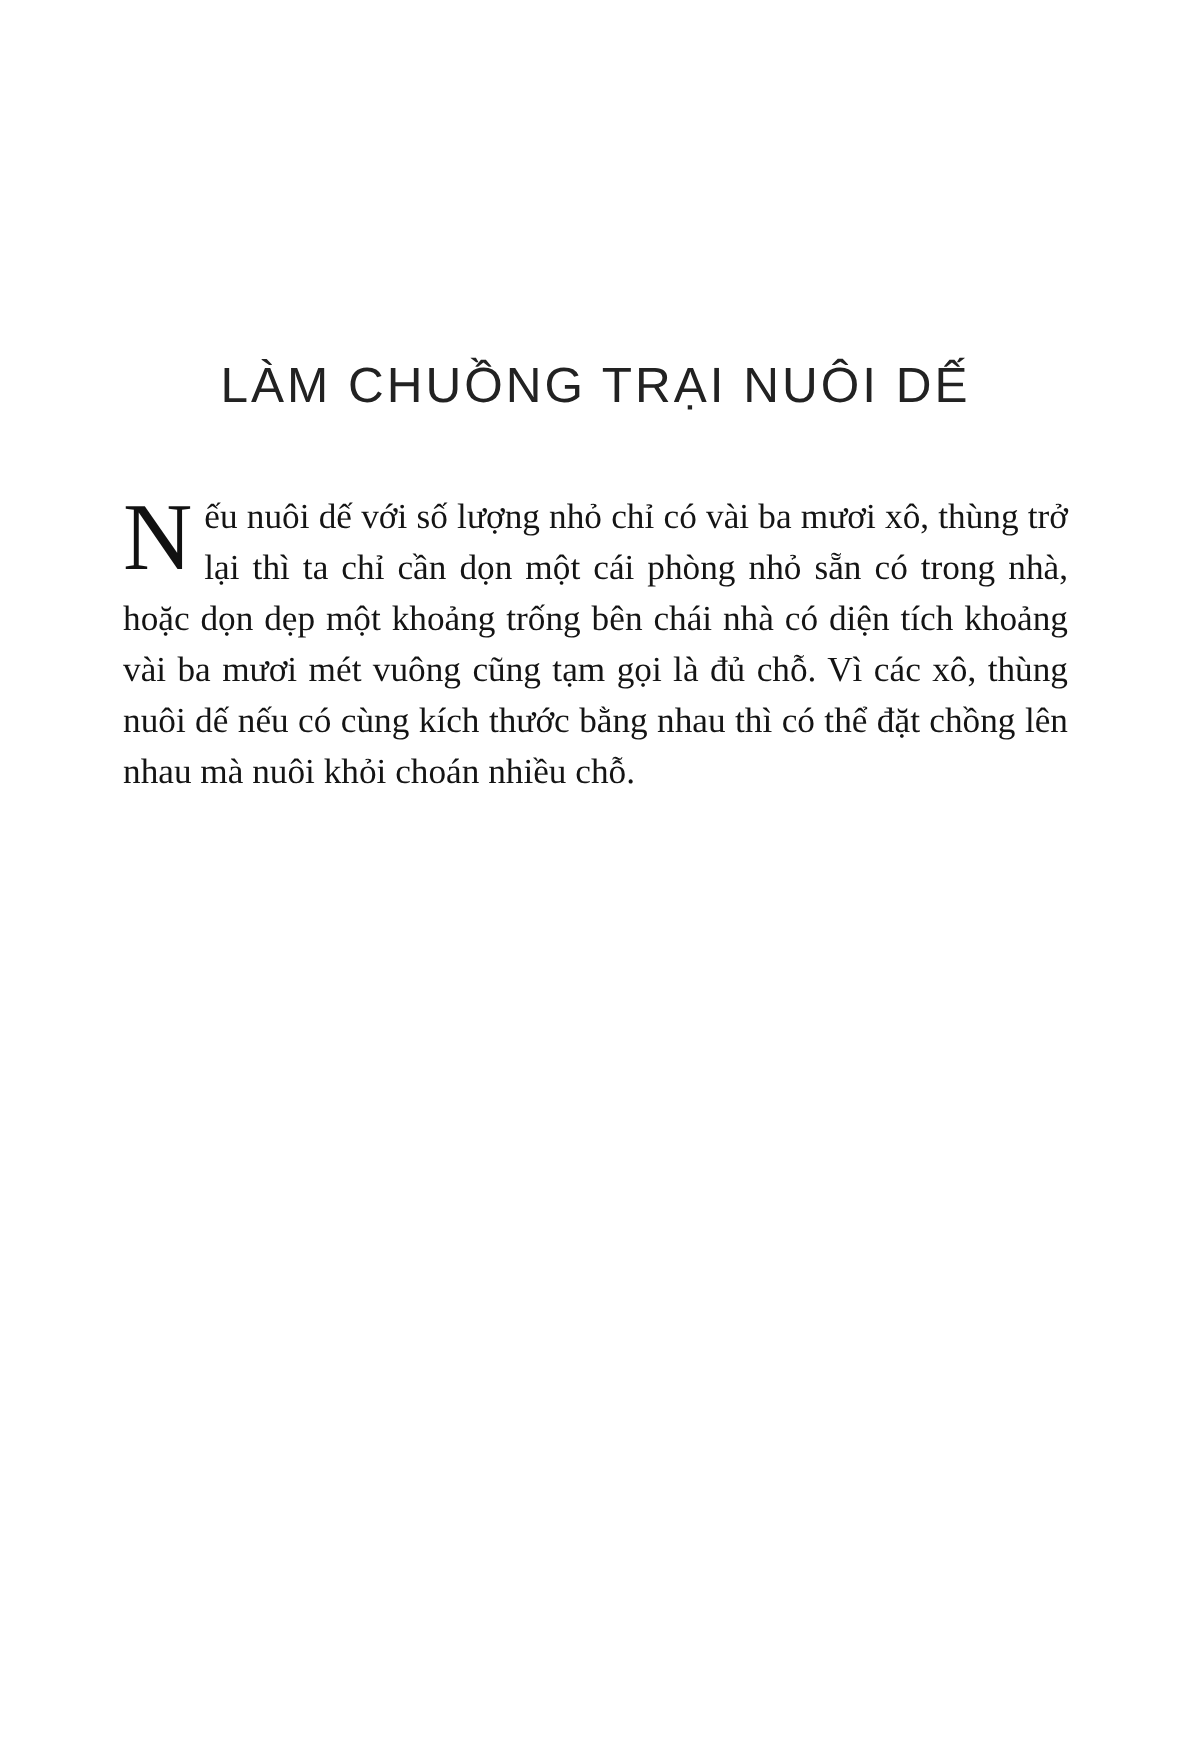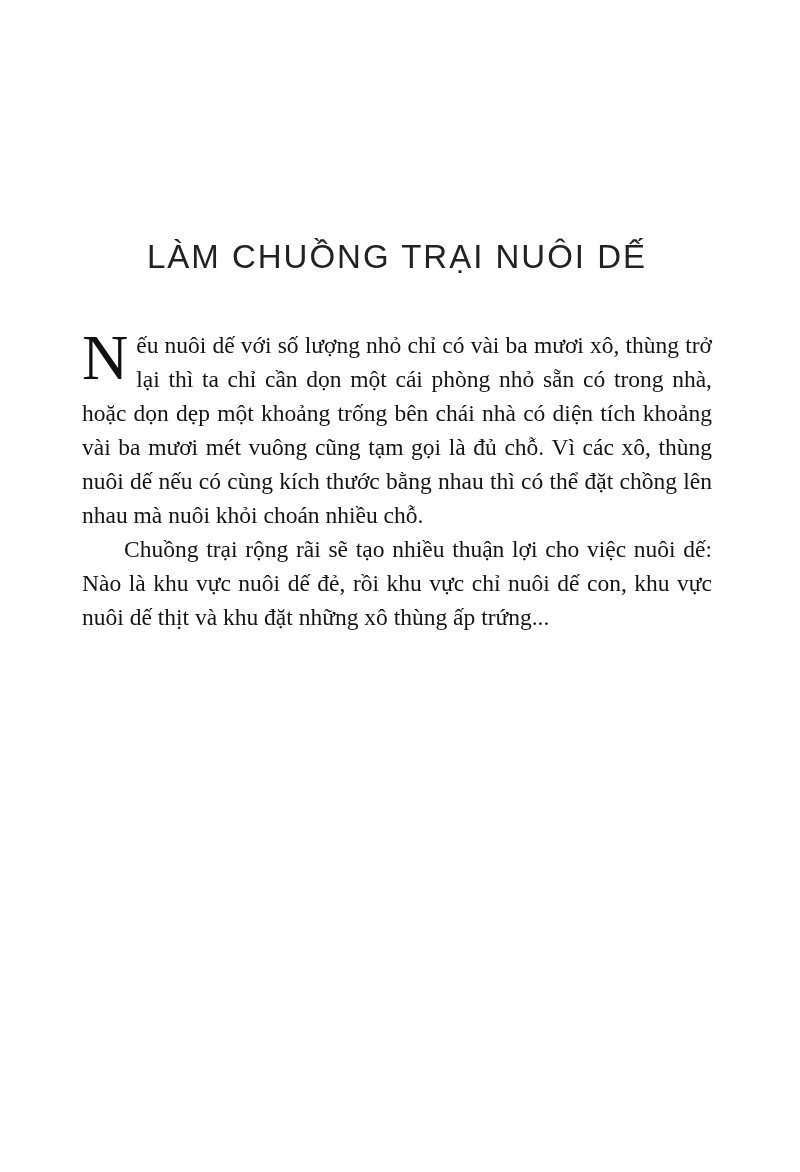--- a/index.html
+++ b/index.html
@@ -84,21 +84,20 @@
 
 <div class="page">
   <div class="content">
 
     <div class="chapter-title">LÀM CHUỒNG TRẠI NUÔI DẾ</div>
 
     <div class="body-text">
       <p>
         <span class="dropcap">N</span><span>ếu nuôi dế với số lượng nhỏ chỉ có vài ba mươi xô, thùng trở lại thì ta chỉ cần dọn một cái phòng nhỏ sẵn có trong nhà, hoặc dọn dẹp một khoảng trống bên chái nhà có diện tích khoảng vài ba mươi mét vuông cũng tạm gọi là đủ chỗ. Vì các xô, thùng nuôi dế nếu có cùng kích thước bằng nhau thì có thể đặt chồng lên nhau mà nuôi khỏi choán nhiều chỗ.</span>
       </p>
-      <p class="indent">Chuồng trại rộng rãi sẽ tạo nhiều thuận lợi cho việc nuôi dế: Nào là khu vực nuôi dế đẻ, rồi khu vực chỉ nuôi dế con, khu vực nuôi dế thịt và khu đặt những xô thùng ấp trứng...</p>
     </div>
   </div>
 
   <div class="footer">
     <span class="footer-inner">
       <span class="page-number">10</span>
       <span class="ornament">
         <svg width="52" height="26" viewBox="0 0 52 26">
           <ellipse cx="14" cy="13" rx="9" ry="5.5" fill="#1a1a1a" transform="rotate(-12 14 13)"></ellipse>
           <ellipse cx="26" cy="16" rx="8" ry="4" fill="#1a1a1a" transform="rotate(10 26 16)"></ellipse>

